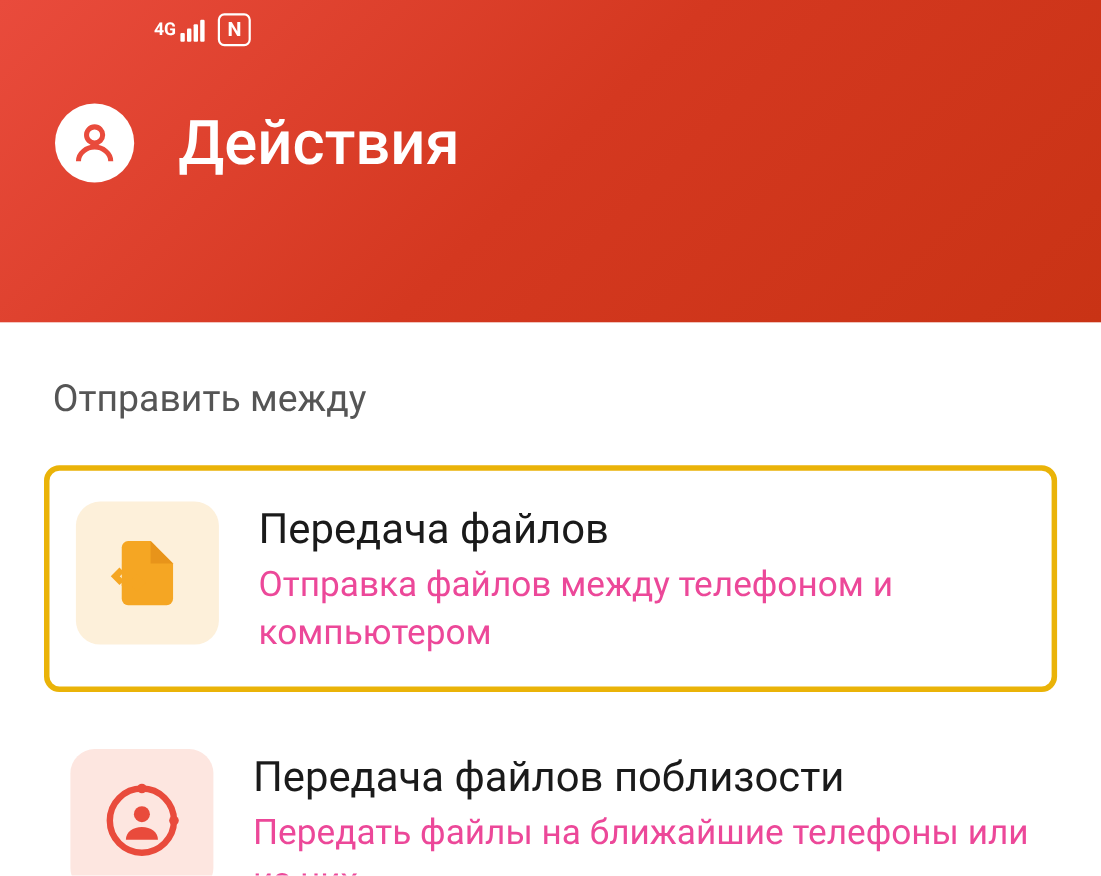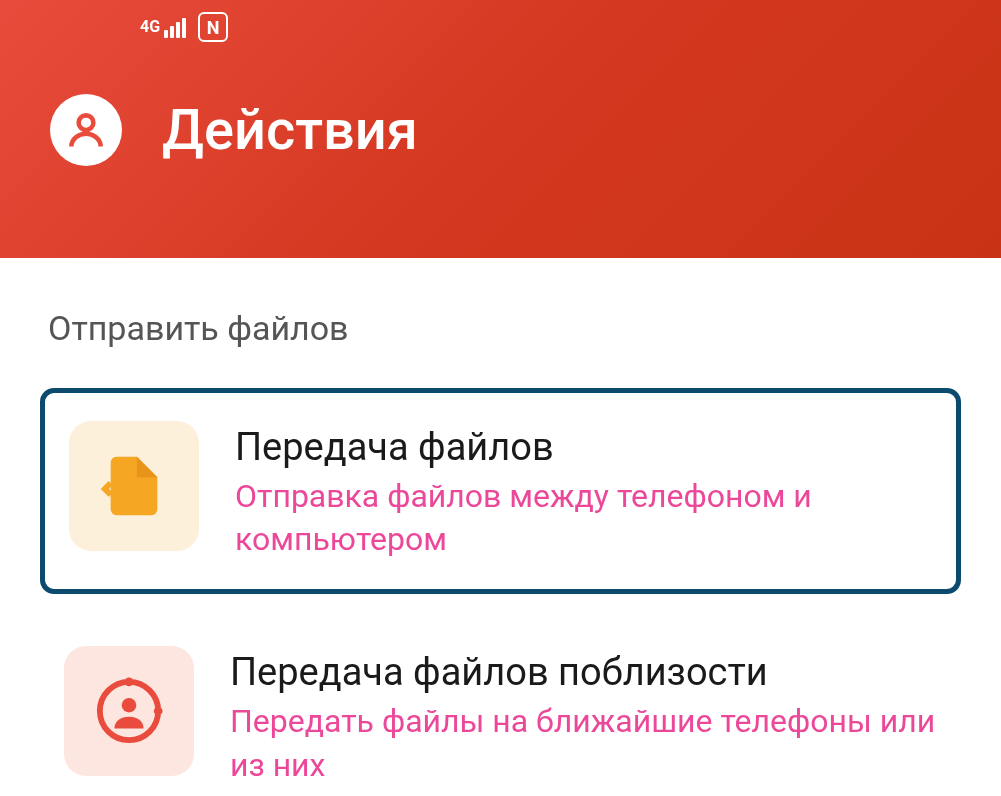--- a/index.html
+++ b/index.html
@@ -5,21 +5,21 @@
 * { margin: 0; padding: 0; box-sizing: border-box; }
 body {
   width: 1001px;
   height: 796px;
   font-family: -apple-system, BlinkMacSystemFont, 'Segoe UI', Roboto, Arial, sans-serif;
   background: #ffffff;
   overflow: hidden;
 }
 .header {
   background: linear-gradient(135deg, #e94b3c 0%, #d43820 50%, #c93315 100%);
-  height: 258px;
+  height: 293px;
   position: relative;
   padding: 0;
 }
 .status-bar {
   display: flex;
   justify-content: space-between;
   align-items: center;
   padding: 12px 50px 12px 140px;
   color: #ffffff;
   font-size: 28px;
@@ -135,21 +135,21 @@
 }
 .option-card {
   display: flex;
   align-items: flex-start;
   gap: 36px;
   padding: 28px 24px;
   border-radius: 14px;
   margin-bottom: 24px;
 }
 .option-card.highlighted {
-  border: 5px solid #0c4a6e;
+  border: 5px solid #eab308;
   justify-content: center;
 }
 .option-icon {
   width: 130px;
   height: 130px;
   border-radius: 22px;
   display: flex;
   align-items: center;
   justify-content: center;
   flex-shrink: 0;
@@ -204,21 +204,21 @@
       <svg viewBox="0 0 24 24" fill="none" stroke="#e94b3c" stroke-width="2.5">
         <circle cx="12" cy="8" r="4"></circle>
         <path d="M4 21c0-4 4-7 8-7s8 3 8 7"></path>
       </svg>
     </div>
     <h1 class="page-title">Действия</h1>
   </div>
 </div>
 
 <div class="content">
-  <h2 class="section-title">Отправить файлов</h2>
+  <h2 class="section-title">Отправить между</h2>
 
   <div class="option-card highlighted">
     <div class="option-icon orange">
       <svg viewBox="0 0 24 24" fill="#f5a623">
         <path d="M13 2H6a2 2 0 0 0-2 2v16a2 2 0 0 0 2 2h12a2 2 0 0 0 2-2V9l-7-7z"></path>
         <path d="M13 2v7h7" fill="#e8941a"></path>
         <path d="M2 15h6m-2-2l2 2-2 2M2 11l-2 2 2 2" stroke="#f5a623" stroke-width="2" fill="none" transform="translate(2,0)"></path>
       </svg>
     </div>
     <div class="option-text">

